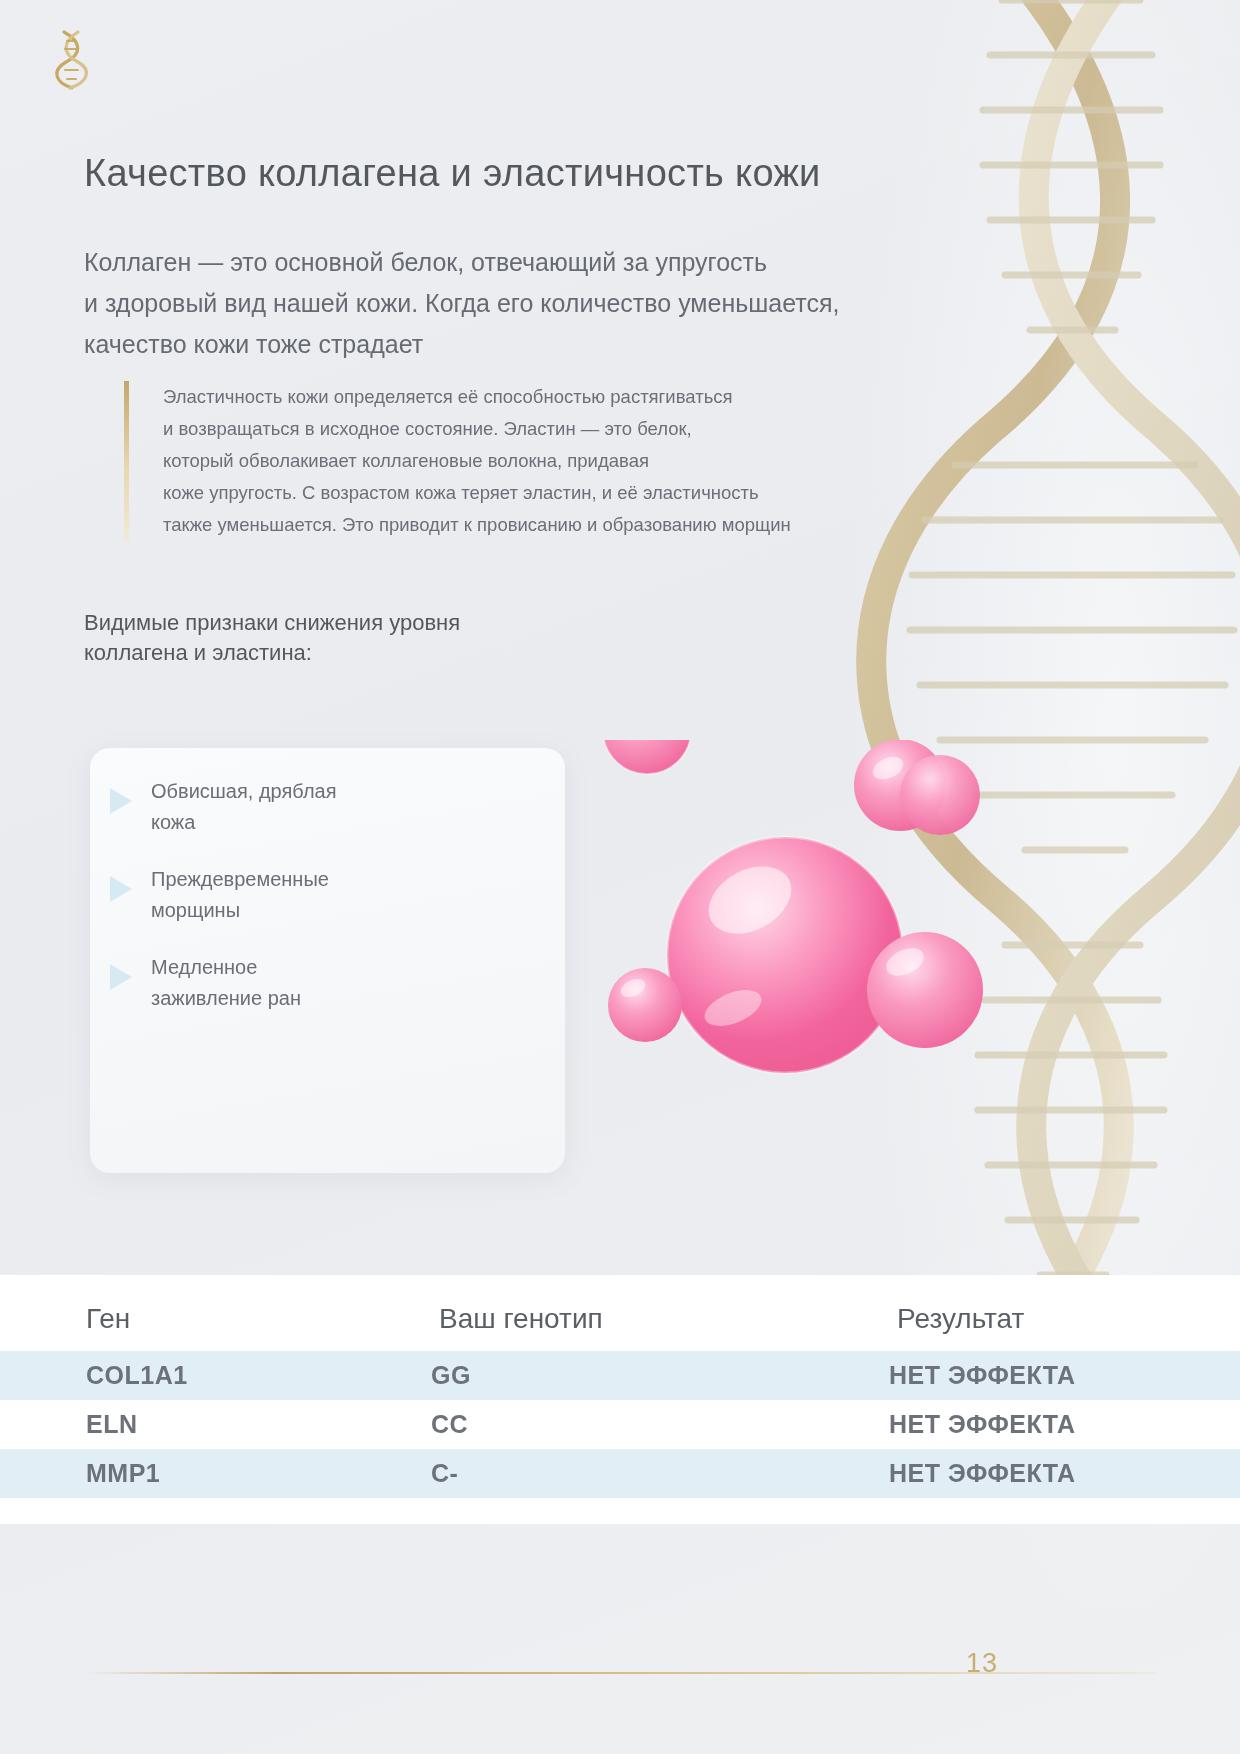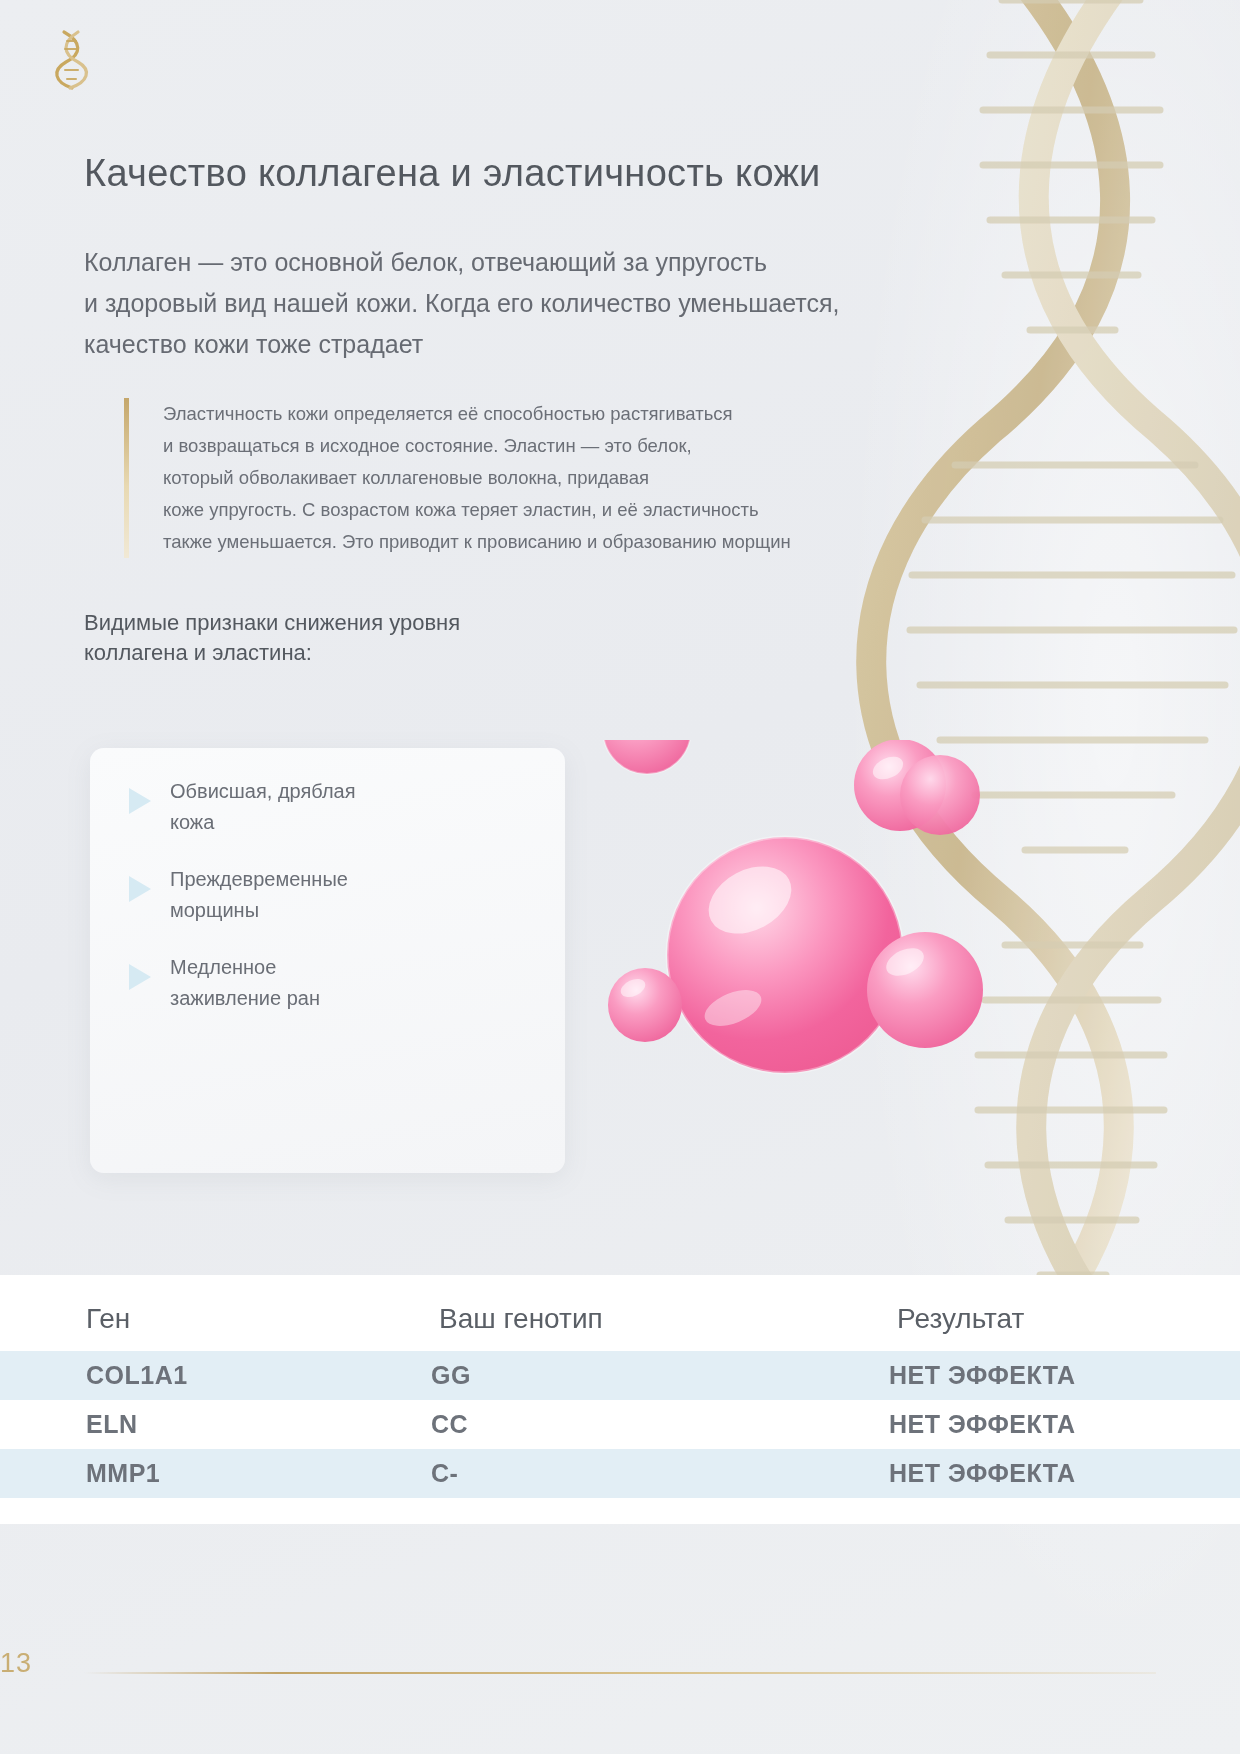--- a/index.html
+++ b/index.html
@@ -72,21 +72,21 @@
     top: 217px;
     width: 900px;
     font-size: 25px;
     line-height: 1.64;
     color: #666a72;
     white-space: pre-line;
   }
   .quote {
     position: absolute;
     left: 84px;
-    top: 379px;
+    top: 362px;
     width: 890px;
     padding-left: 34px;
     border-left: 5px solid;
     border-image: linear-gradient(180deg, #c4a66a 0%, #e8d9b2 55%, #f1e9d6 100%) 1;
     font-size: 18.5px;
     line-height: 1.74;
     color: #6b6f77;
     white-space: pre-line;
   }
 
@@ -103,23 +103,23 @@
   }
 
   
   .signs-card {
     position: absolute;
     left: 90px;
     top: 748px;
     width: 475px;
     height: 425px;
     background: linear-gradient(170deg, #fafbfc 0%, #f4f5f7 100%);
-    border-radius: 14px;
+    border-radius: 20px;
     box-shadow: 0 6px 26px rgba(120,128,140,0.10);
-    padding: 28px 30px 0 39px;
+    padding: 28px 30px 0 20px;
     box-sizing: border-box;
   }
   .sign-row {
     display: flex;
     align-items: flex-start;
     margin-bottom: 26px;
   }
   .tri {
     flex: 0 0 auto;
     width: 0;
@@ -189,21 +189,21 @@
     top: 1672px;
     width: 1072px;
     height: 2px;
     background: linear-gradient(90deg, rgba(196,166,106,0.0) 0%, #c2a468 18%, #d9c28c 55%, rgba(217,194,140,0.15) 100%);
   }
   .page-num {
     position: absolute;
     left: 0;
     top: 1648px;
     width: 998px;
-    text-align: left;
+    text-align: right;
     font-size: 27px;
     color: #c9ae74;
     letter-spacing: 1px;
   }
 </style>
 </head>
 <body>
 
 <div class="page">
 

